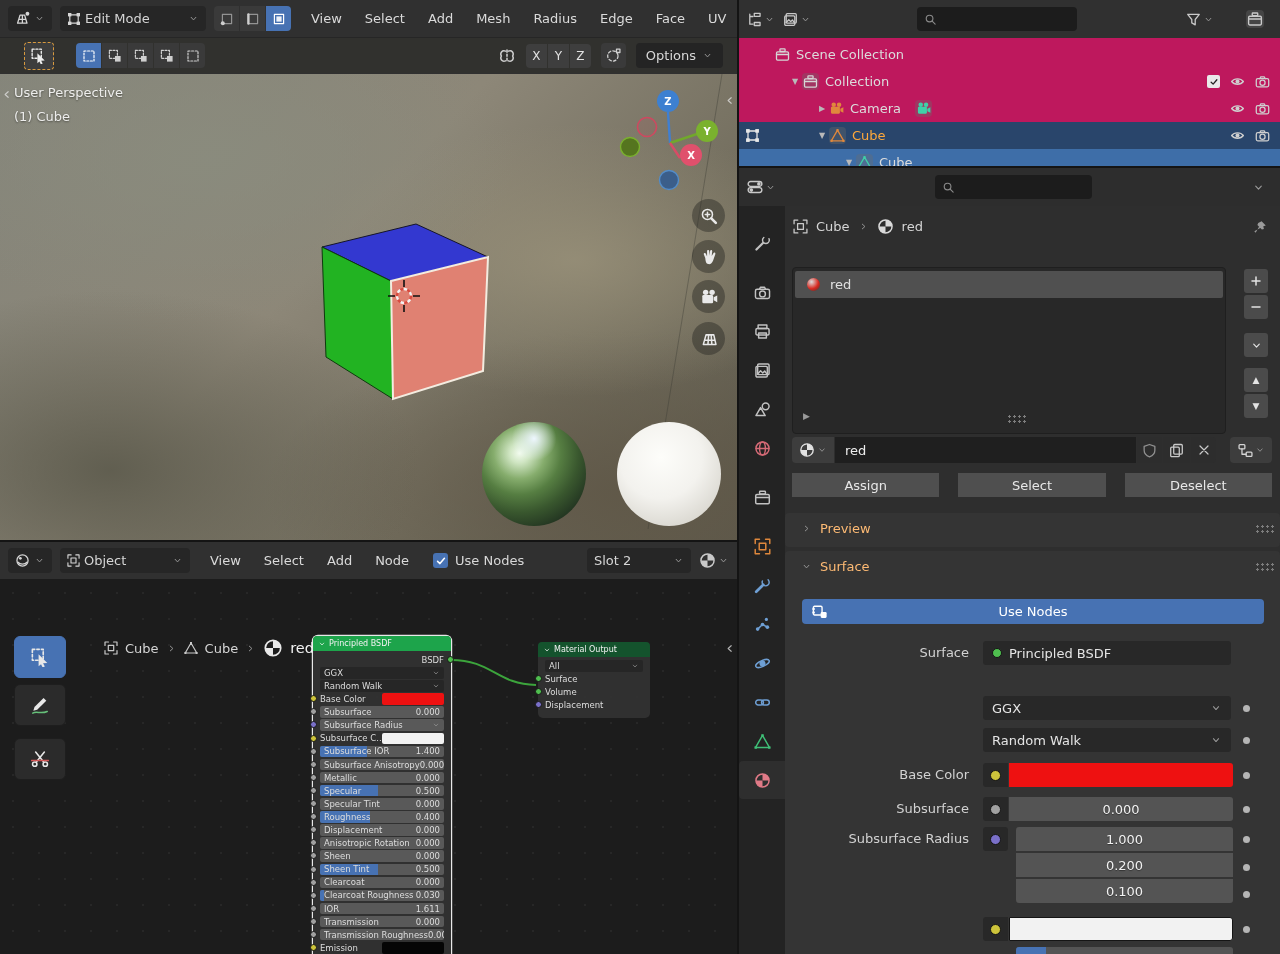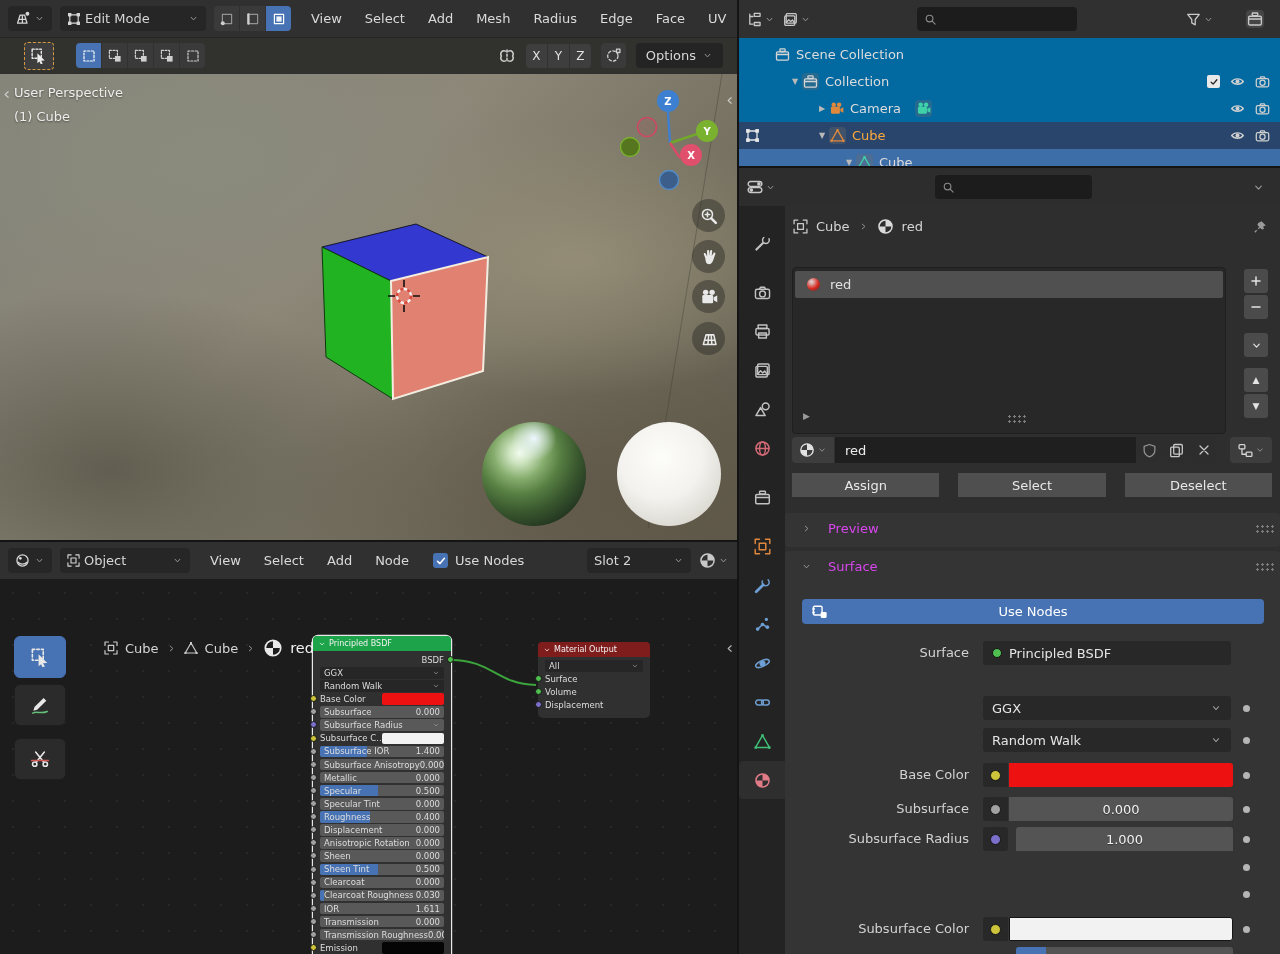--- a/index.html
+++ b/index.html
@@ -1,21 +1,21 @@
 <!DOCTYPE html>
 <html><head>
 <meta charset="utf-8">
 <style>
 *{box-sizing:border-box;margin:0;padding:0}
 html,body{width:1280px;height:954px;overflow:hidden}
 body{background:#141414;font-family:"DejaVu Sans",sans-serif;position:relative;color:#d8d8d8}
 .area{position:absolute;overflow:hidden}
 #vp{left:0;top:0;width:737px;height:540px;background:#303030}
 #sh{left:0;top:542px;width:737px;height:412px;background:#1c1c1c}
-#ol{left:739px;top:0;width:541px;height:166px;background:#0369a1}
+#ol{left:739px;top:0;width:541px;height:166px;background:#be185d}
 #pr{left:739px;top:168px;width:541px;height:786px;background:#2e2e2e}
 svg.ic{display:block}
 .st{stroke:currentColor;fill:none;stroke-width:1.2;stroke-linecap:round;stroke-linejoin:round}
 .fl{fill:currentColor;stroke:none}
 
 .hdr{display:flex;align-items:center;background:#303030;height:37px;padding:0 8px;gap:8px;position:relative}
 .hbtn{display:flex;align-items:center;gap:4px;background:#262626;border-radius:4px;height:25px;padding:0 7px;color:#d6d6d6;font-size:13px}
 .plainbtn{display:flex;align-items:center;gap:2px;color:#c9c9c9}
 .menus{display:flex;gap:23px;margin-left:12px}
 .menu-item{font-size:13px;color:#dadada;white-space:nowrap}
@@ -55,21 +55,21 @@
 .ol-ic{flex:none;margin-right:6px}
 .badge{background:rgba(110,110,110,.35);border-radius:4px;padding:1px}
 .ol-right{position:absolute;right:10px;display:flex;gap:10px;align-items:center;color:#cfcfcf}
 .cbox{width:13px;height:13px;background:#e9e9e9;border-radius:2px;color:#222;display:flex;align-items:center;justify-content:center}
 
 .search{background:#1c1c1c;border-radius:4px;height:24px;display:flex;align-items:center;padding:0 7px;gap:5px;color:#8a8a8a}
 
 .ptab{width:46px;height:38px;display:flex;align-items:center;justify-content:center}
 .ptab.active{background:#2e2e2e;border-radius:4px 0 0 4px}
 .panelblock{position:absolute;left:46px;width:495px;background:#343434}
-.phead{position:absolute;display:flex;align-items:center;gap:16px;font-size:13px;color:#d946ef}
+.phead{position:absolute;display:flex;align-items:center;gap:8px;font-size:13px;color:#fdba74}
 .grip{width:20px;height:9px;background-image:radial-gradient(#7d7d7d 1px,transparent 1.3px);background-size:5px 5px}
 .slot-row{height:27px;display:flex;align-items:center;gap:10px;padding-left:12px;font-size:13px;color:#e0e0e0}
 .slot-row.sel{background:#505050;border-radius:2px}
 .slot-ball{width:13px;height:13px;border-radius:50%;flex:none}
 .mini{width:24px;height:24px;background:#4b4b4b;border-radius:3px;display:flex;align-items:center;justify-content:center;color:#e4e4e4;position:absolute;left:505px}
 .assign-btn{flex:1;height:24px;background:#4f4f4f;display:flex;align-items:center;justify-content:center;font-size:13px;color:#e8e8e8}
 .fieldlab{position:absolute;width:230px;text-align:right;font-size:13px;color:#d2d2d2;line-height:24px}
 .dfield{position:absolute;height:24px;background:#282828;border-radius:3px;display:flex;align-items:center;padding:0 9px;gap:7px;font-size:13px;color:#e4e4e4}
 .sockbtn{position:absolute;width:25px;height:24px;background:#282828;border-radius:3px 0 0 3px;display:flex;align-items:center;justify-content:center}
 .sockdot{width:11px;height:11px;border-radius:50%;border:1px solid #151515}
@@ -738,21 +738,21 @@
           </div>
           <div class="nrow">
             <span class="nsock" style="background: rgb(205, 196, 59);"></span>
             <span class="nlab">Emission</span>
             <span style="margin-left: auto; width: 62px; height: 11.5px; border-radius: 2px; background: rgb(5, 5, 5);"></span>
           </div>
         </div>
     </div>
 
     <div class="node" style="left:538px;top:62px;width:112px;z-index:2">
-      <div class="nhead" id="mo-head" style="background: #7f1d1d; align-items: center;">
+      <div class="nhead" id="mo-head" style="background: #14532d; align-items: center;">
         <svg class="ic" width="8" height="8" style="color:#fff">
             <use href="#chevd"></use>
           </svg>
         <span>Material Output</span>
       </div>
       <div class="nrows" id="mo-rows">
         <div class="nrow">
           <div class="nfield ndark">
               <span class="nlab">All</span>
               <svg class="ic chev" width="8" height="8">
@@ -1165,26 +1165,27 @@
       <span>0.000</span>
     </div>
   <div class="keyd" style="top:638px"></div>
 
   <div class="fieldlab" style="top:659px">Subsurface Radius</div>
   <div class="sockbtn" style="left:244px;top:659px;border-radius:3px">
       <span class="sockdot" style="background:#7a70c9"></span>
     </div>
   <div id="radius-fields" style="position:absolute;left:277px;top:659px;width:217px;display:flex;flex-direction:column;gap:2px">
       <div class="slider" style="position: relative; height: 24px; border-radius: 3px 3px 0px 0px;">1.000</div>
+      <div class="slider" style="position: relative; height: 24px; border-radius: 0px;">0.200</div>
+      <div class="slider" style="position: relative; height: 24px; border-radius: 0px 0px 3px 3px;">0.100</div>
     </div>
   <div class="keyd" style="top:668px"></div>
   <div class="keyd" style="top:696px"></div>
   <div class="keyd" style="top:723px"></div>
 
-  <div class="fieldlab" style="top:749px">Subsurface Color</div>
   <div class="sockbtn" style="left:244px;top:749px">
       <span class="sockdot" style="background:#cdc43b"></span>
     </div>
   <div class="swatch" style="left: 270px; top: 749px; width: 224px; border: 1px solid rgb(21, 21, 21); background: rgb(242, 242, 242);"></div>
   <div class="keyd" style="top:758px"></div>
 
   <div class="slider" style="left:277px;top:779px;width:217px;border-radius:3px 3px 0 0;overflow:hidden">
       <span style="position:absolute;left:0;top:0;bottom:0;width:30px;background:#4772b3"></span>
     </div>
 </div>

